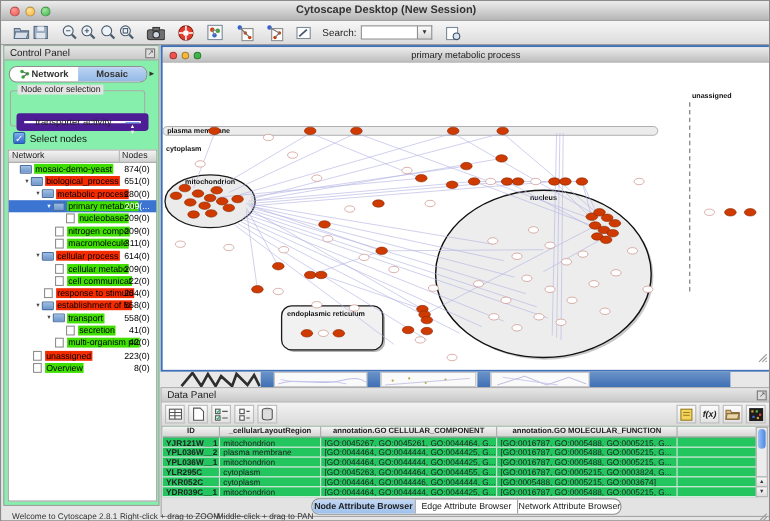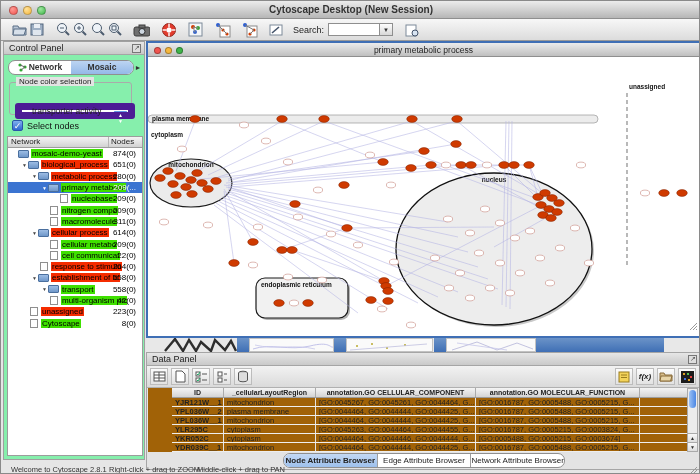--- a/index.html
+++ b/index.html
@@ -79,21 +79,21 @@
   .frag.blue { background:linear-gradient(#6b93c8,#3f6fb5); }
   .frag.lite { background:#fafafa; border:1px solid #c2c2c2; }
 
   
   .dpanel { position:absolute; left:145px; top:351px; width:555px; height:118px; background:#e3e3e3; border:1px solid #a5a5a5; }
   .dp-toolbar { position:absolute; left:0; top:13px; width:553px; height:22px; background:linear-gradient(#f2f2f2,#dadada);
     border-bottom:1px solid #b0b0b0; display:flex; align-items:center; }
   .dp-ic { width:18px; height:17px; display:inline-flex; align-items:center; justify-content:center; border:1px solid #bcbcbc;
     background:linear-gradient(#fcfcfc,#e2e2e2); margin-left:3px; }
   .dp-spacer { flex:1; }
-  .dtable { position:absolute; left:1px; top:35px; width:541px; height:64px; background:#a16207; font-size:7.5px;padding-left:24px; }
+  .dtable { position:absolute; left:1px; top:35px; width:541px; height:64px; background:#22c55e; font-size:7.5px; }
   .dhead { display:flex; height:10px; background:linear-gradient(#f4f4f4,#d4d4d4); border-bottom:1px solid #9c9c9c; font-size:7px; font-weight:bold; }
   .dhead div { border-right:1px solid #aaa; text-align:center; overflow:hidden; white-space:nowrap; padding-top:1px; }
   .drow { display:flex; height:9px; border-bottom:1px solid #eee; }
   .drow div { border-right:1px solid #e4e4e4; overflow:hidden; white-space:nowrap; padding:0 3px; }
   .c-id{width:52px;} .c-reg{width:92px;} .c-cc{width:160px;} .c-mf{width:164px;} .c-x{flex:1; border-right:none!important;}
   .drow .c-id { font-weight:bold; }
   .dscroll { position:absolute; right:2px; top:35px; width:11px; height:64px; border:1px solid #aaa; background:#ececec; }
   .dthumb { position:absolute; left:1px; top:1px; width:7px; height:18px; border-radius:4px; background:linear-gradient(90deg,#9cc2f5,#4b86e3); }
   .dsb { position:absolute; left:0; width:9px; height:9px; border-top:1px solid #aaa; background:linear-gradient(#f8f8f8,#ddd);
     font-size:5px; text-align:center; line-height:9px; color:#333; }
@@ -360,38 +360,45 @@
           <span class="tr-count">558(0)</span>
         </div>
         <div class="trow">
           <span style="width: 33px; flex: 0 0 auto;"></span>
           <span class="tr-arrow">▼</span>
           <span class="icn-folder"></span>
           <span class="tr-label green" style="max-width: 66px;">transport</span>
           <span class="tr-count">558(0)</span>
         </div>
         <div class="trow">
+          <span style="width: 43px; flex: 0 0 auto;"></span>
+          <span class="tr-arrow"></span>
+          <span class="icn-file"></span>
+          <span class="tr-label green" style="max-width: 56px;">secretion</span>
+          <span class="tr-count">41(0)</span>
+        </div>
+        <div class="trow">
           <span style="width: 33px; flex: 0 0 auto;"></span>
           <span class="tr-arrow"></span>
           <span class="icn-file"></span>
           <span class="tr-label green" style="max-width: 66px;">multi-organism pro</span>
           <span class="tr-count">42(0)</span>
         </div>
         <div class="trow">
           <span style="width: 13px; flex: 0 0 auto;"></span>
           <span class="tr-arrow"></span>
           <span class="icn-file"></span>
           <span class="tr-label red" style="max-width: 86px;">unassigned</span>
           <span class="tr-count">223(0)</span>
         </div>
         <div class="trow">
           <span style="width: 13px; flex: 0 0 auto;"></span>
           <span class="tr-arrow"></span>
           <span class="icn-file"></span>
-          <span class="tr-label green" style="max-width: 86px;">Cytoscape</span>
+          <span class="tr-label green" style="max-width: 86px;">Overview</span>
           <span class="tr-count">8(0)</span>
         </div>
       </div>
   </div>
 </div>
 
 <div class="netwin">
   <div class="wtitle">
     <span class="stl r"></span>
     <span class="stl y"></span>

